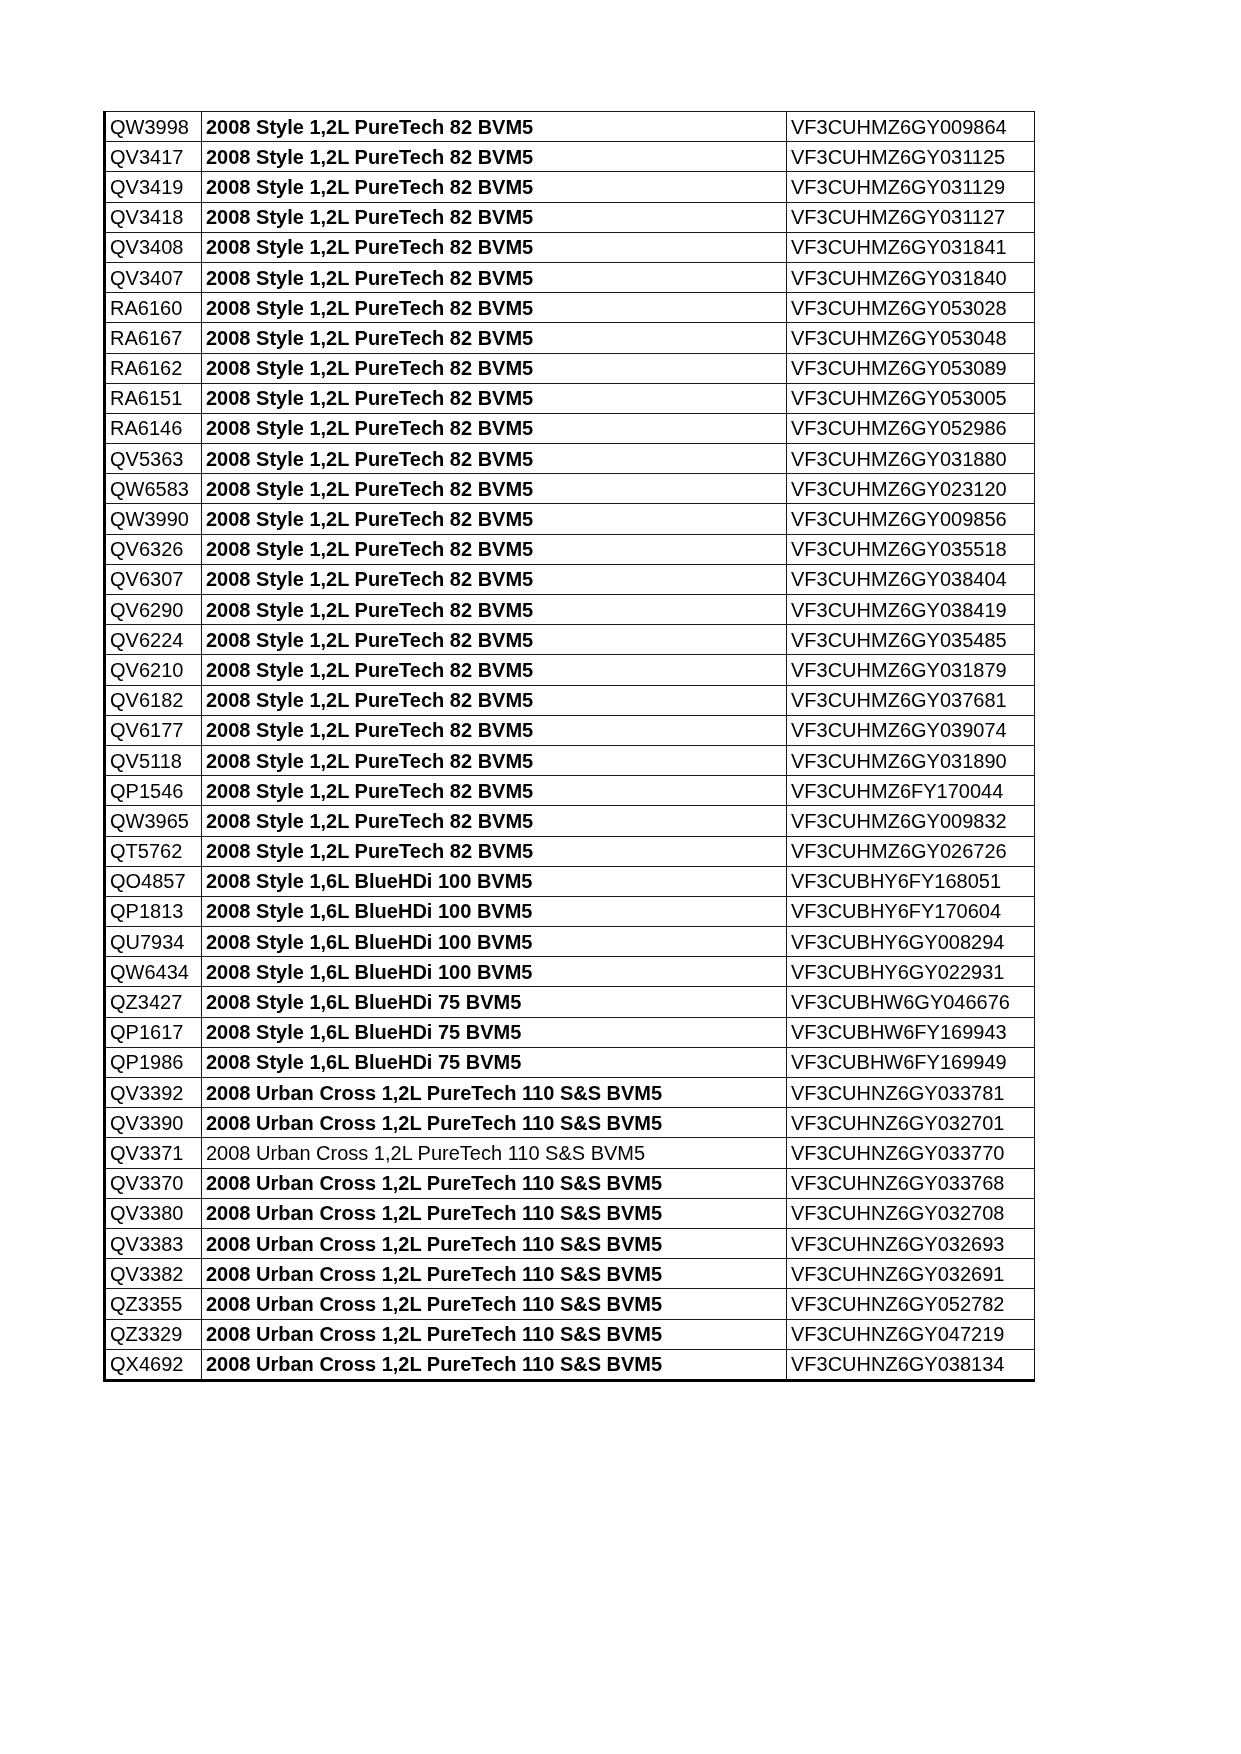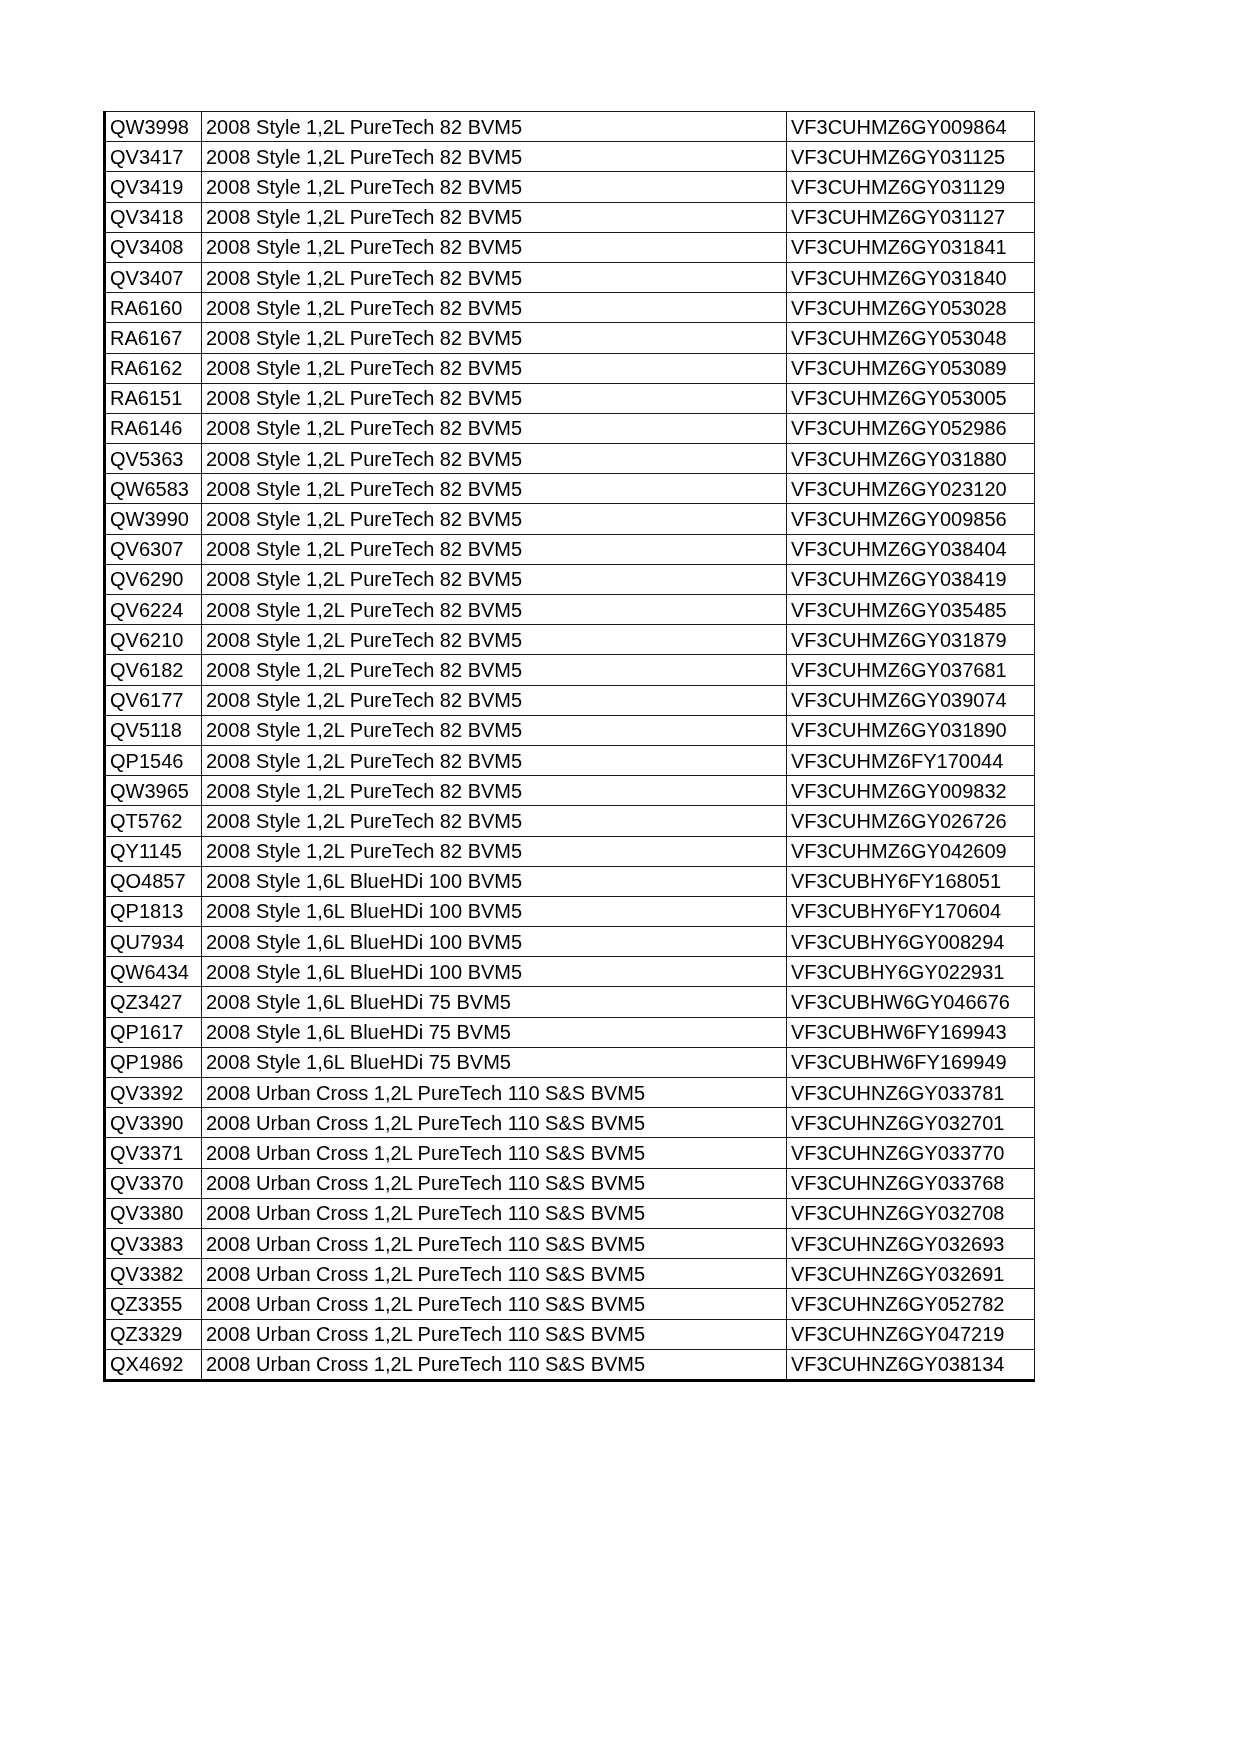--- a/index.html
+++ b/index.html
@@ -33,21 +33,21 @@
     .sheet-table td {
       height: 29.2px;
       padding: 0 0 0 4px;
       border: 1.5px solid #1a1a1a;
       font-size: 20px;
       line-height: 20px;
       white-space: nowrap;
       overflow: hidden;
       vertical-align: middle;
     }
-    .sheet-table td.model { font-weight: normal; }
+    .sheet-table td.model { font-weight: bold; }
     .sheet-table td.model.normal { font-weight: normal; }
   </style>
 </head>
 <body>
 
 <table class="sheet-table">
   <colgroup>
     <col class="c-code">
     <col class="c-model">
     <col class="c-vin">
@@ -117,20 +117,25 @@
         <td class="code">QW6583</td>
         <td class="model">2008 Style 1,2L PureTech 82 BVM5</td>
         <td class="vin">VF3CUHMZ6GY023120</td>
       </tr>
       <tr>
         <td class="code">QW3990</td>
         <td class="model">2008 Style 1,2L PureTech 82 BVM5</td>
         <td class="vin">VF3CUHMZ6GY009856</td>
       </tr>
       <tr>
+        <td class="code">QV6326</td>
+        <td class="model">2008 Style 1,2L PureTech 82 BVM5</td>
+        <td class="vin">VF3CUHMZ6GY035518</td>
+      </tr>
+      <tr>
         <td class="code">QV6307</td>
         <td class="model">2008 Style 1,2L PureTech 82 BVM5</td>
         <td class="vin">VF3CUHMZ6GY038404</td>
       </tr>
       <tr>
         <td class="code">QV6290</td>
         <td class="model">2008 Style 1,2L PureTech 82 BVM5</td>
         <td class="vin">VF3CUHMZ6GY038419</td>
       </tr>
       <tr>
@@ -165,25 +170,20 @@
       </tr>
       <tr>
         <td class="code">QW3965</td>
         <td class="model">2008 Style 1,2L PureTech 82 BVM5</td>
         <td class="vin">VF3CUHMZ6GY009832</td>
       </tr>
       <tr>
         <td class="code">QT5762</td>
         <td class="model">2008 Style 1,2L PureTech 82 BVM5</td>
         <td class="vin">VF3CUHMZ6GY026726</td>
-      </tr>
-      <tr>
-        <td class="code">QY1145</td>
-        <td class="model">2008 Style 1,2L PureTech 82 BVM5</td>
-        <td class="vin">VF3CUHMZ6GY042609</td>
       </tr>
       <tr>
         <td class="code">QO4857</td>
         <td class="model">2008 Style 1,6L BlueHDi 100 BVM5</td>
         <td class="vin">VF3CUBHY6FY168051</td>
       </tr>
       <tr>
         <td class="code">QP1813</td>
         <td class="model">2008 Style 1,6L BlueHDi 100 BVM5</td>
         <td class="vin">VF3CUBHY6FY170604</td>

